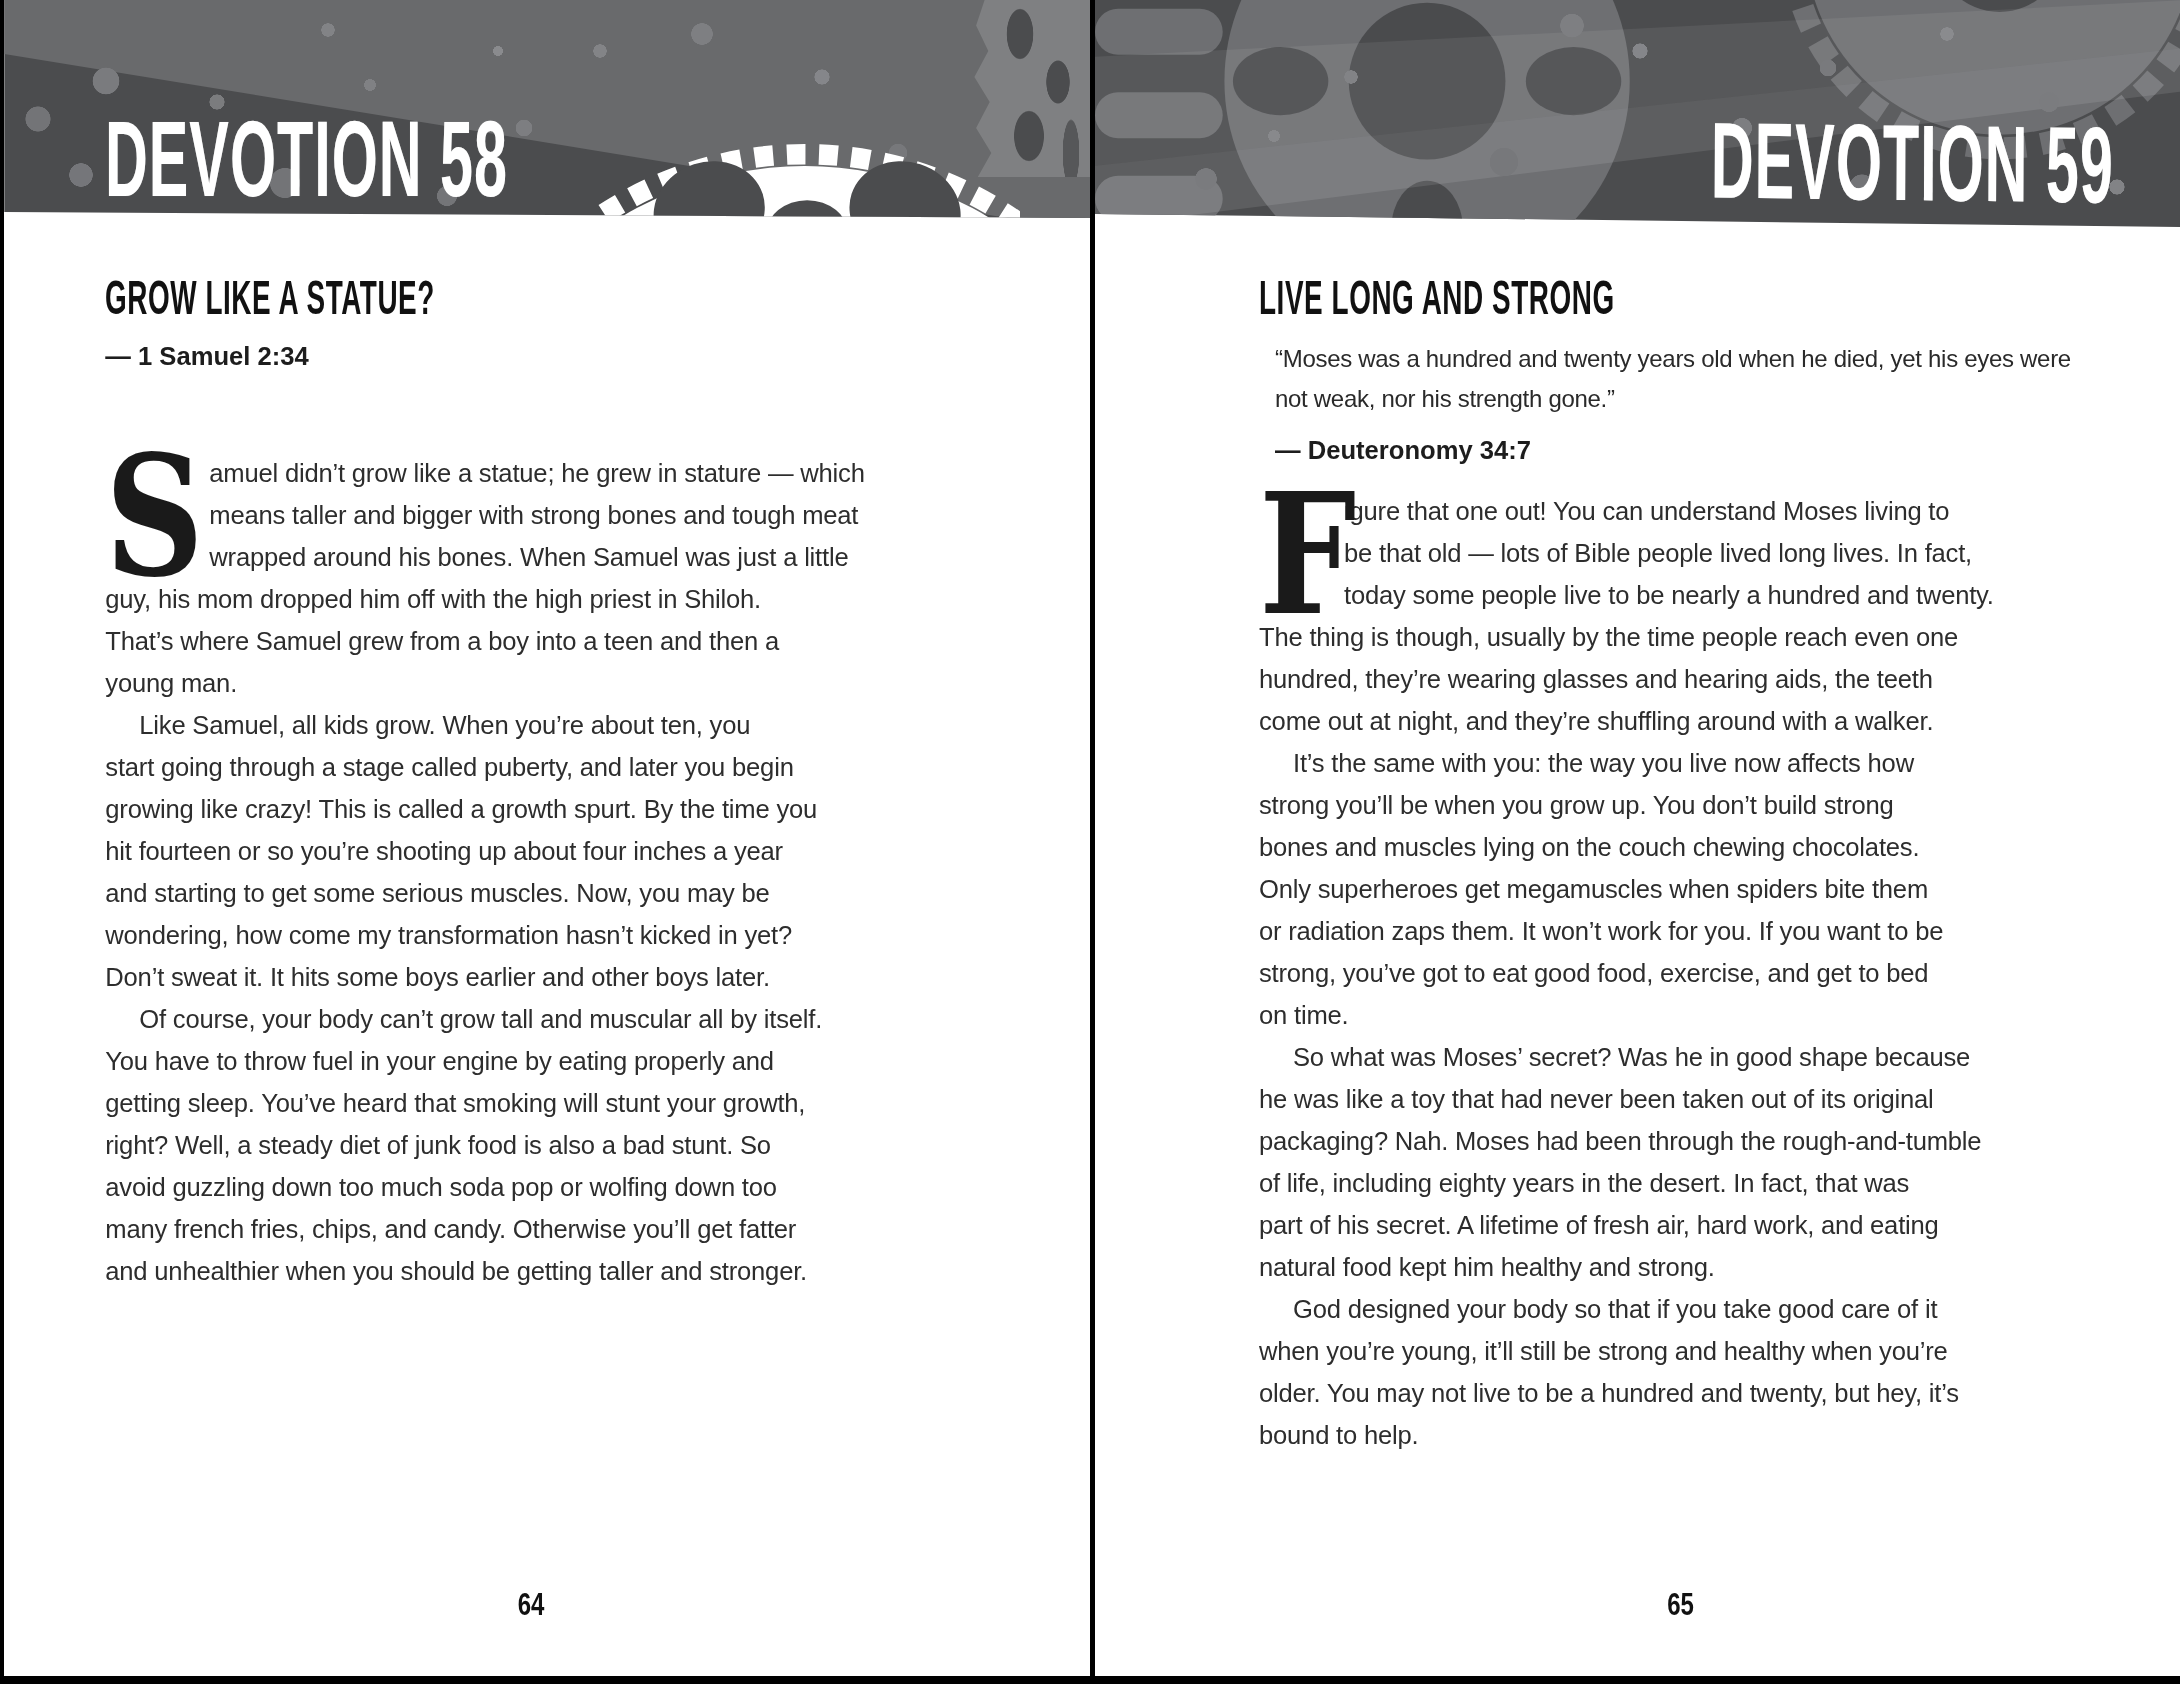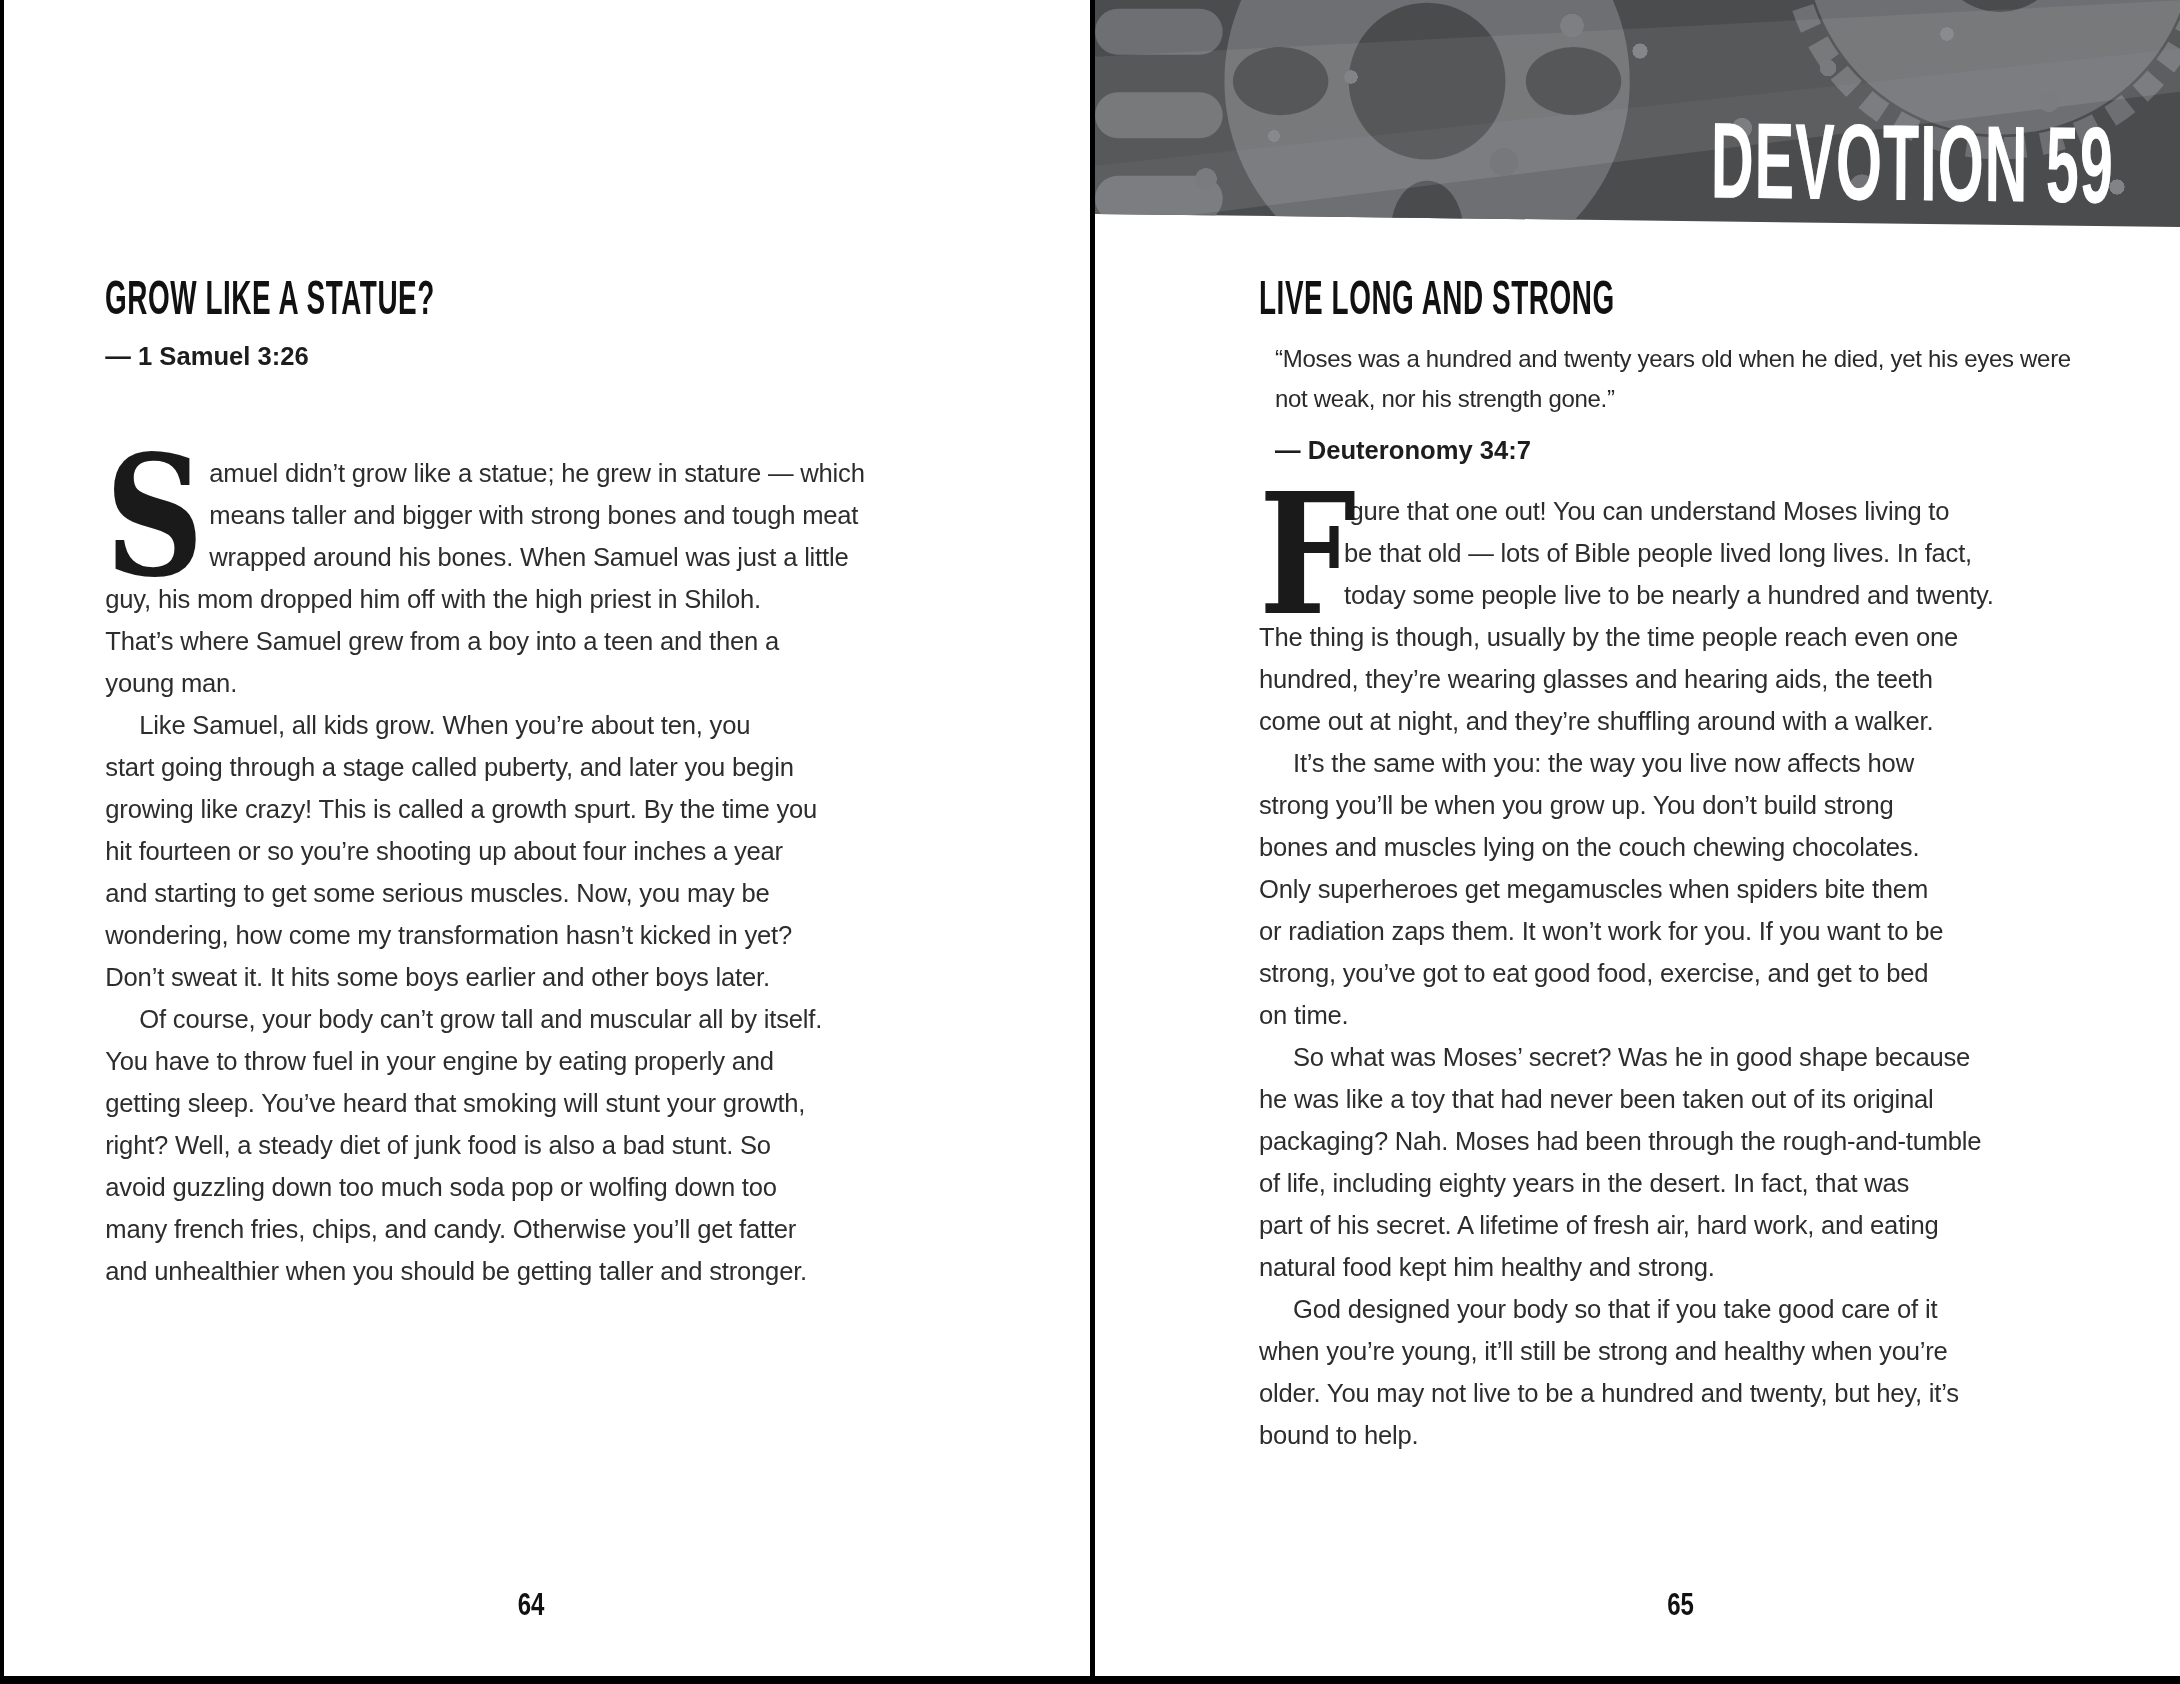--- a/index.html
+++ b/index.html
@@ -98,25 +98,41 @@
   .page-left  .page-number{left:101px;width:852px;}
   .page-right .page-number{left:164px;width:843px;}
 </style>
 </head>
 <body>
 
 <div id="spread">
 
   <div class="page page-left">
 
+    <div class="banner">
+      <div class="banner-light-wedge"></div>
+      <div class="splat-left"></div>
+
+      <svg class="gear-svg" style="left:586px;top:96px;width:430px;height:124px;" viewBox="0 0 505 145">
+        <circle cx="252" cy="500" r="432" fill="none" stroke="#ffffff" stroke-width="24" stroke-dasharray="22 16"></circle>
+        <circle cx="252" cy="500" r="418" fill="#ffffff"></circle>
+        <ellipse cx="140" cy="135" rx="66" ry="58" fill="#4b4c4e" transform="rotate(-18 140 135)"></ellipse>
+        <ellipse cx="370" cy="135" rx="66" ry="58" fill="#4b4c4e" transform="rotate(18 370 135)"></ellipse>
+        <ellipse cx="255" cy="162" rx="48" ry="40" fill="#4b4c4e"></ellipse>
+      </svg>
+
+      <div class="gear-strip"></div>
+
+      <div class="devotion-heading">DEVOTION 58</div>
+    </div>
 
     <h2 class="section-title">GROW LIKE A STATUE?</h2>
 
     <div class="quote-block">
-      <p class="attribution">— 1 Samuel 3:26</p>
+      <p class="attribution">— 1 Samuel 2:34</p>
     </div>
 
     <div class="body-text">
       <p class="para"><span class="dropcap">S</span><span class="lines">amuel didn’t grow like a statue; he grew in stature — which
 means taller and bigger with strong bones and tough meat
 wrapped around his bones. When Samuel was just a little
 guy, his mom dropped him off with the high priest in Shiloh.
 That’s where Samuel grew from a boy into a teen and then a
 young man.</span></p>
       <p class="para indent"><span class="lines">Like Samuel, all kids grow. When you’re about ten, you

